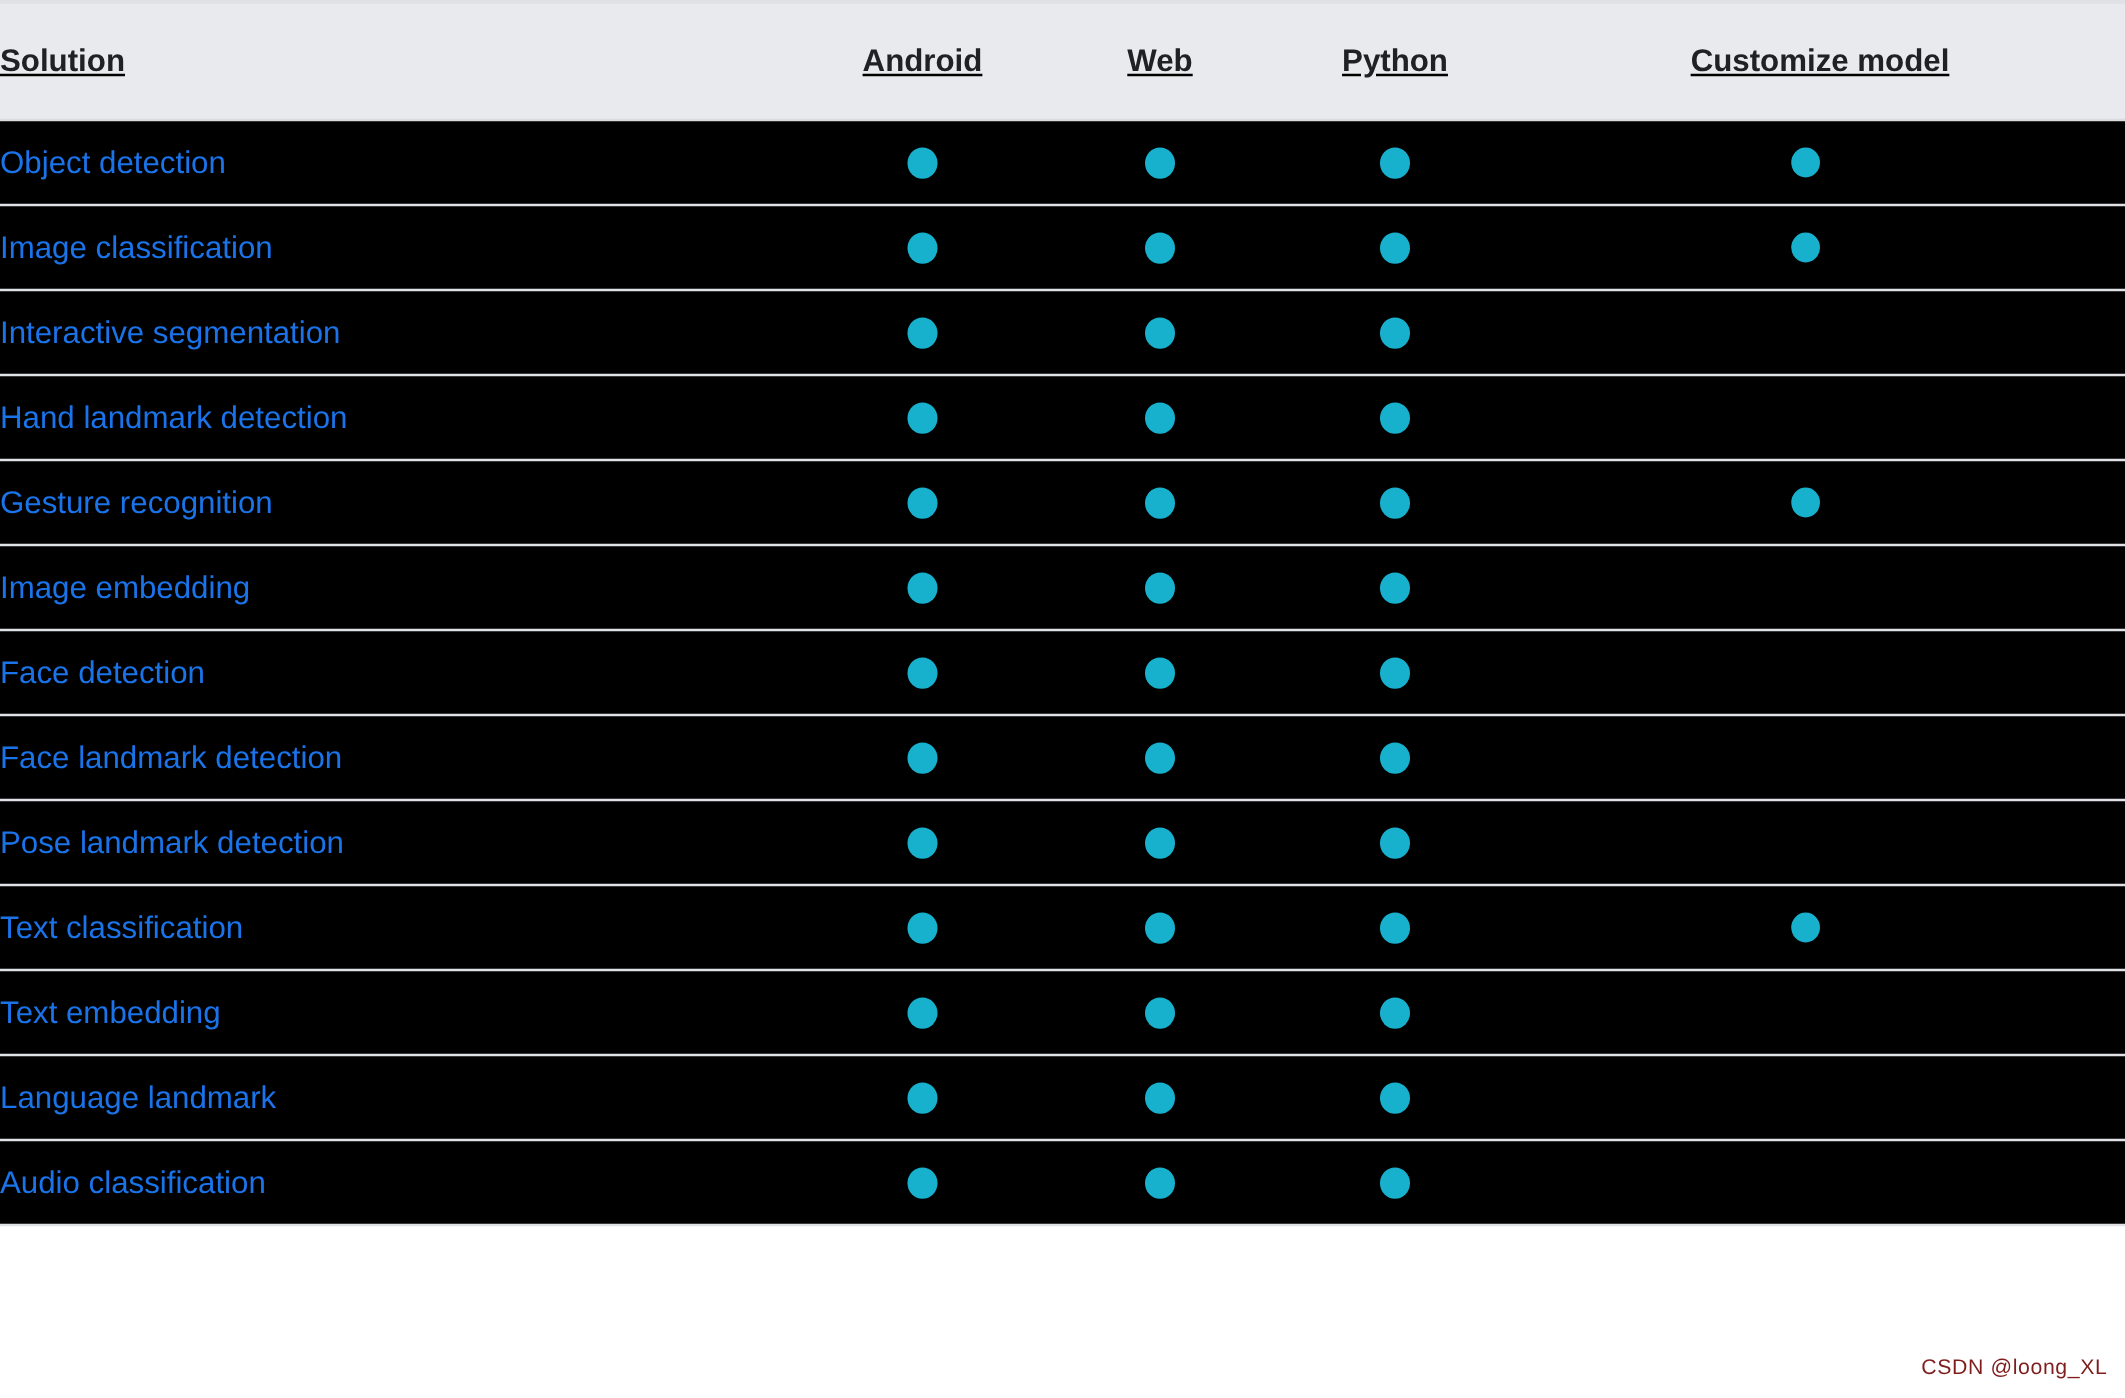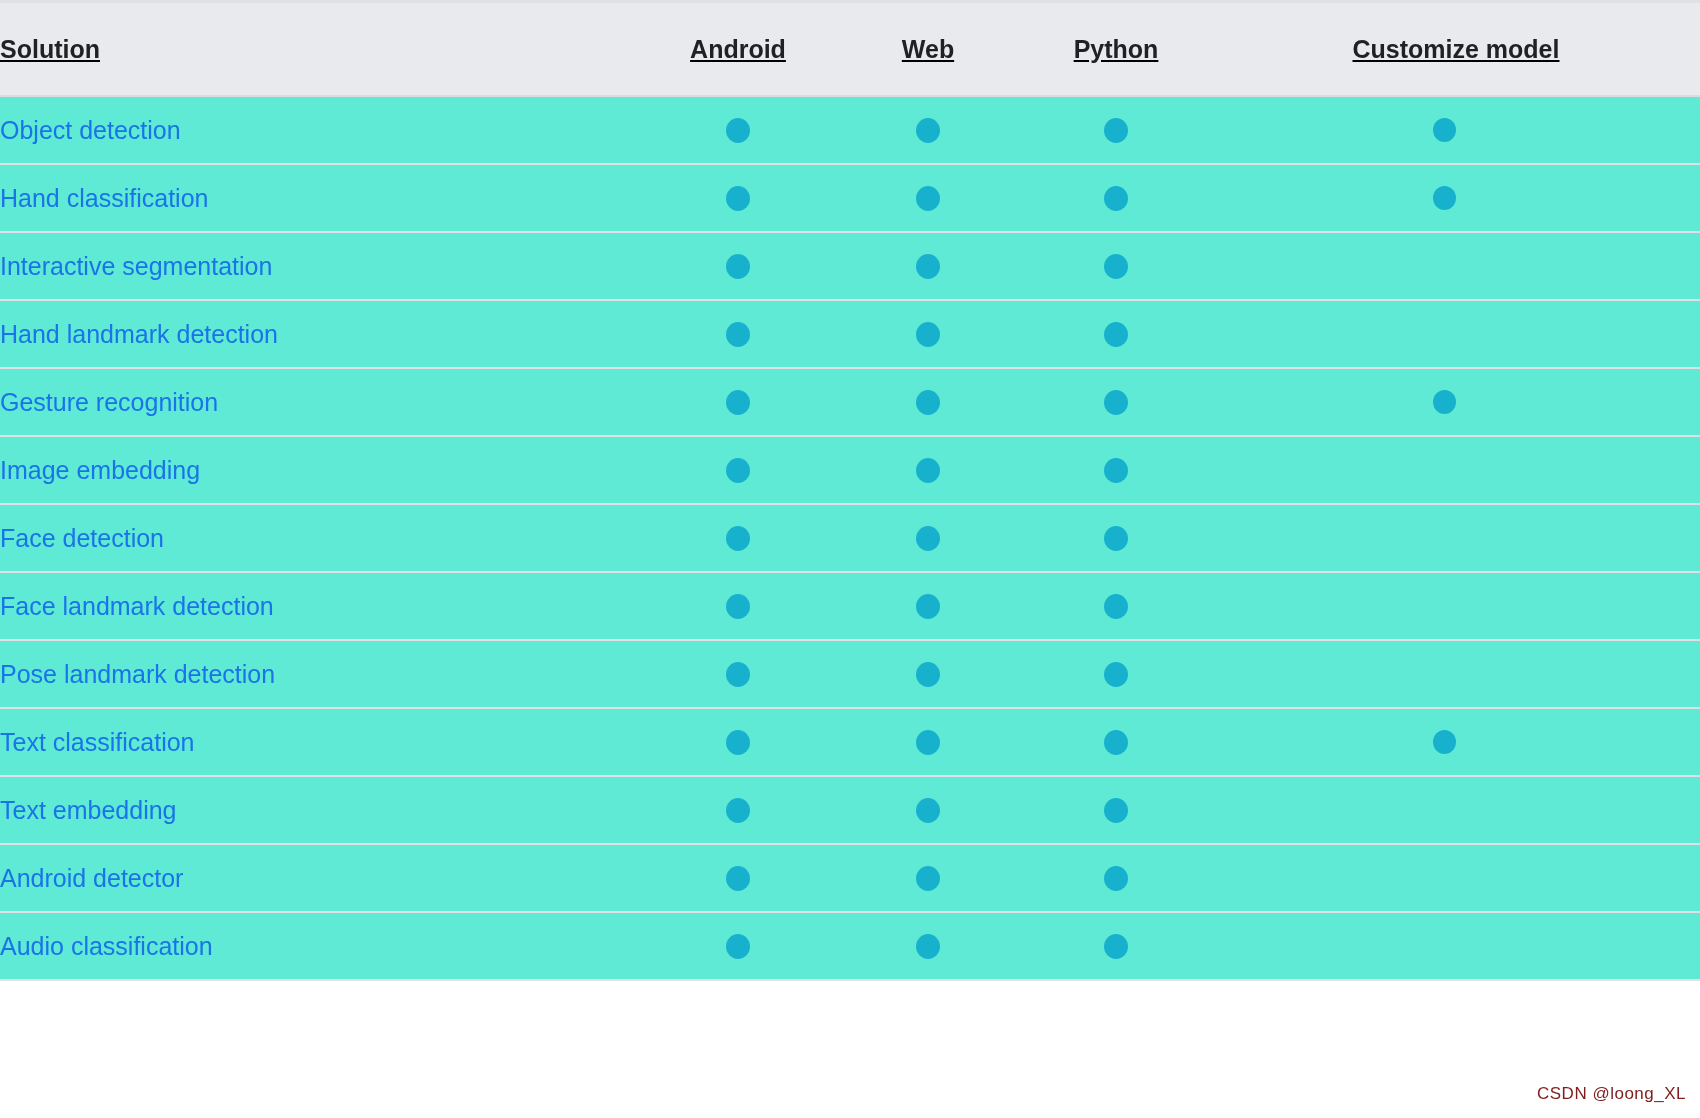--- a/index.html
+++ b/index.html
@@ -46,21 +46,21 @@
   th.col-plat {
     text-align: center;
   }
   .col-android  { width: 196px; }
   .col-web      { width: 184px; }
   .col-python   { width: 192px; }
   .col-custom   { width: 488px; }
 
   
   .matrix-table tbody tr {
-    background: #5eead4;
+    background: #000000;
     padding-left: 36px;
   }
   .matrix-table tbody td {
     height: 66px;
     padding: 0;
     border-bottom: 2px solid #dfe1e5;
     vertical-align: middle;
   }
   td.cell-solution {
     text-align: left;
@@ -122,21 +122,21 @@
   </thead>
   <tbody id="table-body">
       <tr>
         <td class="cell-solution"><a class="solution-link" href="#">Object detection</a></td>
         <td class="cell-dot"><span class="dot"></span></td>
         <td class="cell-dot"><span class="dot"></span></td>
         <td class="cell-dot"><span class="dot"></span></td>
         <td class="cell-dot cell-custom"><span class="dot"></span></td>
       </tr>
       <tr>
-        <td class="cell-solution"><a class="solution-link" href="#">Hand classification</a></td>
+        <td class="cell-solution"><a class="solution-link" href="#">Image classification</a></td>
         <td class="cell-dot"><span class="dot"></span></td>
         <td class="cell-dot"><span class="dot"></span></td>
         <td class="cell-dot"><span class="dot"></span></td>
         <td class="cell-dot cell-custom"><span class="dot"></span></td>
       </tr>
       <tr>
         <td class="cell-solution"><a class="solution-link" href="#">Interactive segmentation</a></td>
         <td class="cell-dot"><span class="dot"></span></td>
         <td class="cell-dot"><span class="dot"></span></td>
         <td class="cell-dot"><span class="dot"></span></td>
@@ -192,21 +192,21 @@
         <td class="cell-dot cell-custom"><span class="dot"></span></td>
       </tr>
       <tr>
         <td class="cell-solution"><a class="solution-link" href="#">Text embedding</a></td>
         <td class="cell-dot"><span class="dot"></span></td>
         <td class="cell-dot"><span class="dot"></span></td>
         <td class="cell-dot"><span class="dot"></span></td>
         <td class="cell-dot cell-custom"></td>
       </tr>
       <tr>
-        <td class="cell-solution"><a class="solution-link" href="#">Android detector</a></td>
+        <td class="cell-solution"><a class="solution-link" href="#">Language landmark</a></td>
         <td class="cell-dot"><span class="dot"></span></td>
         <td class="cell-dot"><span class="dot"></span></td>
         <td class="cell-dot"><span class="dot"></span></td>
         <td class="cell-dot cell-custom"></td>
       </tr>
       <tr>
         <td class="cell-solution"><a class="solution-link" href="#">Audio classification</a></td>
         <td class="cell-dot"><span class="dot"></span></td>
         <td class="cell-dot"><span class="dot"></span></td>
         <td class="cell-dot"><span class="dot"></span></td>

